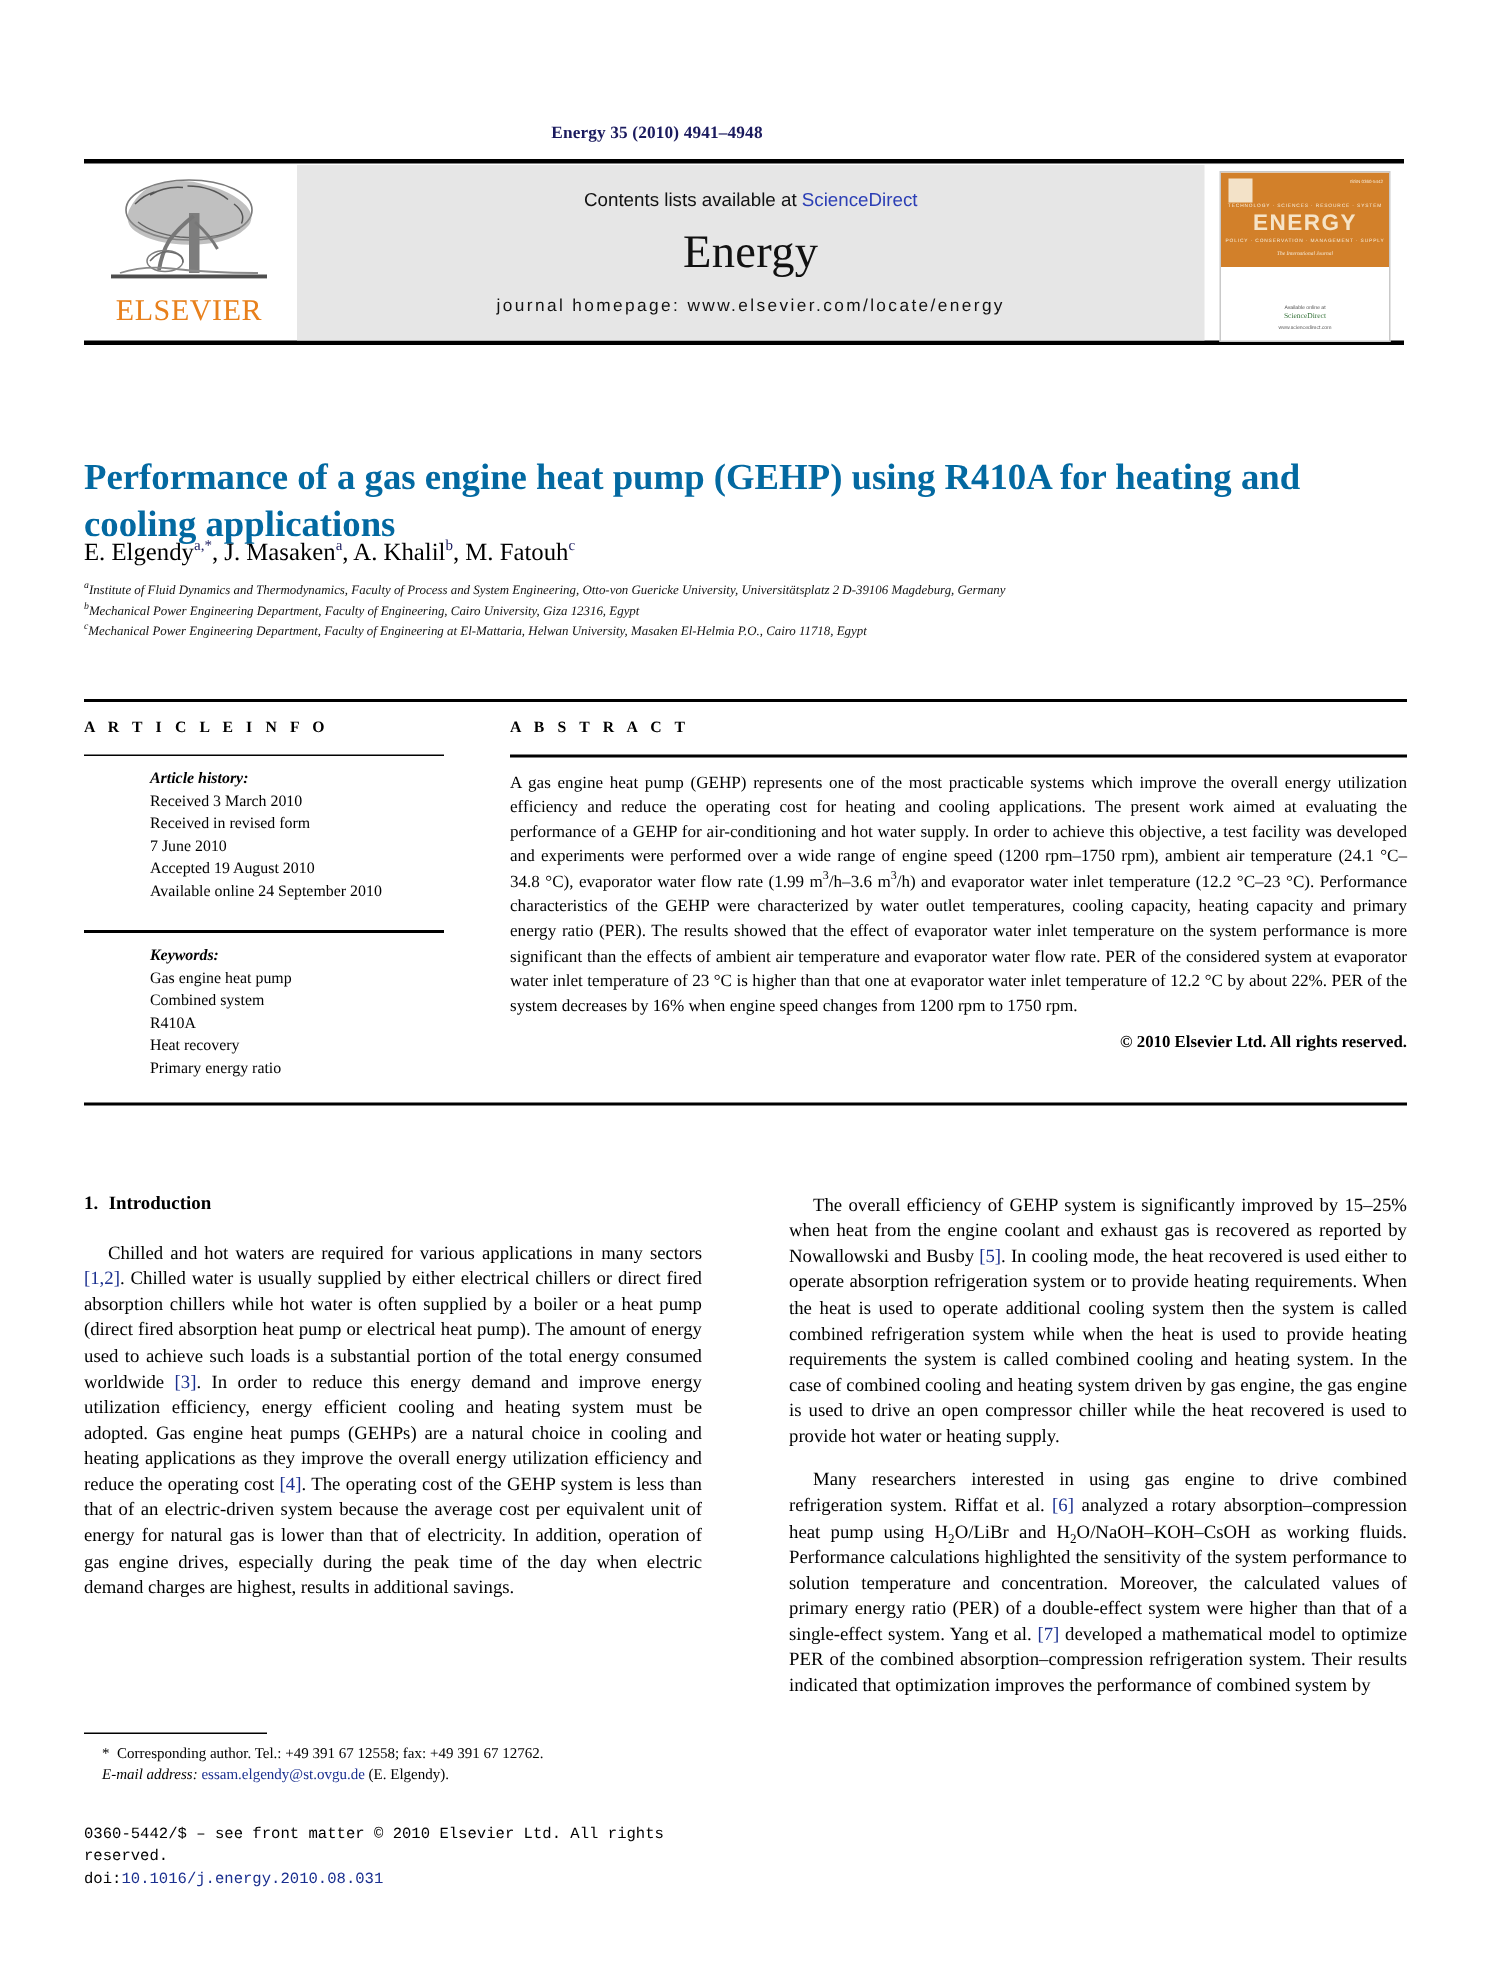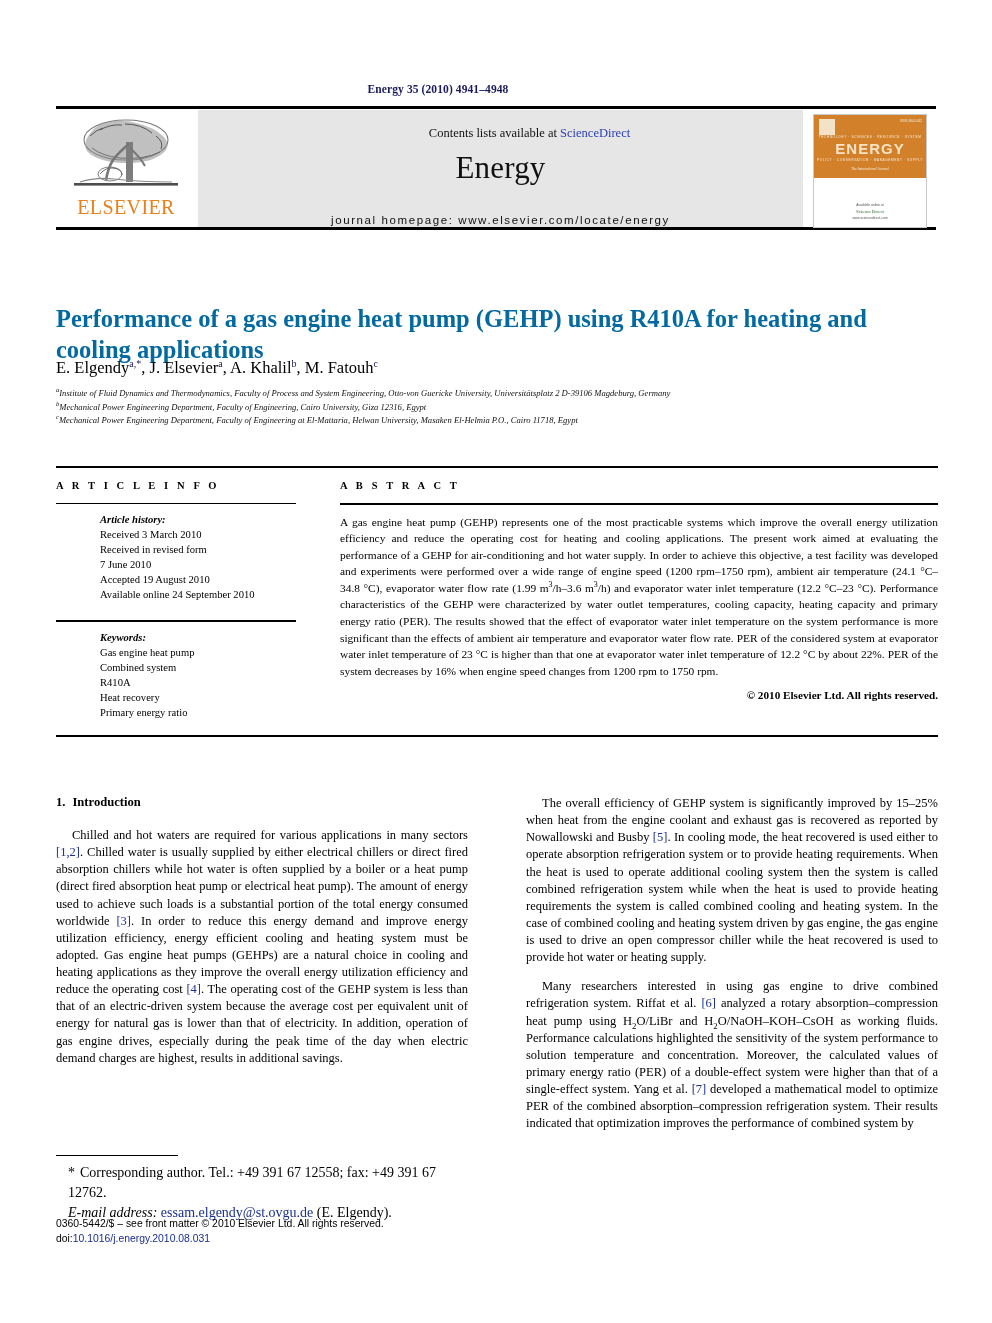--- a/index.html
+++ b/index.html
@@ -67,24 +67,23 @@
     width: 605px;
     height: 117px;
     background: #e6e6e6;
   }
   .mast-contents {
     position: absolute;
     top: 16px;
     left: 0;
     width: 605px;
     text-align: center;
-    font-family: Liberation Serif, serif;
+    font-family: Liberation Sans, sans-serif;
     font-size: 12.5px;
     color: #111;
-    padding-left: 29px;
   }
   .mast-contents .sd {
     color: #2b3eb5;
   }
   .mast-journal {
     position: absolute;
     top: 40px;
     left: 0;
     width: 605px;
     text-align: center;
@@ -96,21 +95,20 @@
   .mast-homepage {
     position: absolute;
     top: 88px;
     left: 0;
     width: 605px;
     text-align: center;
     font-family: "Liberation Sans", sans-serif;
     font-size: 11.5px;
     color: #111;
     letter-spacing: 1.6px;
-    margin-top: 16px;
   }
 
   
   .elsevier-logo {
     position: absolute;
     top: 8px;
     left: 6px;
     width: 128px;
     height: 112px;
   }
@@ -390,42 +388,42 @@
   p.body + p.body { margin-top: 12px; }
   .cite { color: #1a2f8f; }
 
   
   .footnote {
     position: absolute;
     top: 1163px;
     left: 56px;
     width: 412px;
     font-family: "Liberation Serif", serif;
-    font-size: 14px;
+    font-size: 10px;
     line-height: 1.44;
     color: #000;
   }
   .footnote-rule {
     position: absolute;
     top: 1155px;
     left: 56px;
     width: 122px;
     height: 1.1px;
     background: #000;
   }
   .footnote .fn-line { text-indent: 0; padding-left: 12px; }
   .footnote .star { margin-right: 5px; }
   .footnote .em-lbl { font-style: italic; }
   .mail { color: #1a2f8f; }
   .issn-block {
     position: absolute;
     top: 1216px;
     left: 56px;
     width: 430px;
-    font-family: Liberation Sans, sans-serif;
+    font-family: Liberation Mono, monospace;
     font-size: 10.4px;
     line-height: 1.46;
     color: #000;
   }
   .doi-link { color: #1a2f8f; }
 </style>
 </head>
 <body>
 
 <div class="page">
@@ -476,21 +474,21 @@
         <div>Available online at</div>
         <div class="sd-name">ScienceDirect</div>
         <div>www.sciencedirect.com</div>
       </div>
     </div>
   </div>
 
   <h1 class="title">Performance of a gas engine heat pump (GEHP) using R410A for heating and cooling applications</h1>
 
   <div class="authors">
-    <span>E. Elgendy</span><sup>a,*</sup>, <span>J. Elsevier</span><sup>a</sup>, <span>A. Khalil</span><sup>b</sup>, <span>M. Fatouh</span><sup>c</sup>
+    <span>E. Elgendy</span><sup>a,*</sup>, <span>J. Masaken</span><sup>a</sup>, <span>A. Khalil</span><sup>b</sup>, <span>M. Fatouh</span><sup>c</sup>
   </div>
 
   <div class="affils">
     <div><sup>a</sup><span>Institute of Fluid Dynamics and Thermodynamics, Faculty of Process and System Engineering, Otto-von Guericke University, Universitätsplatz 2 D-39106 Magdeburg, Germany</span></div>
     <div><sup>b</sup><span>Mechanical Power Engineering Department, Faculty of Engineering, Cairo University, Giza 12316, Egypt</span></div>
     <div><sup>c</sup><span>Mechanical Power Engineering Department, Faculty of Engineering at El-Mattaria, Helwan University, Masaken El-Helmia P.O., Cairo 11718, Egypt</span></div>
   </div>
 
   <div class="panel">
     <div class="panel-rule-top"></div>

